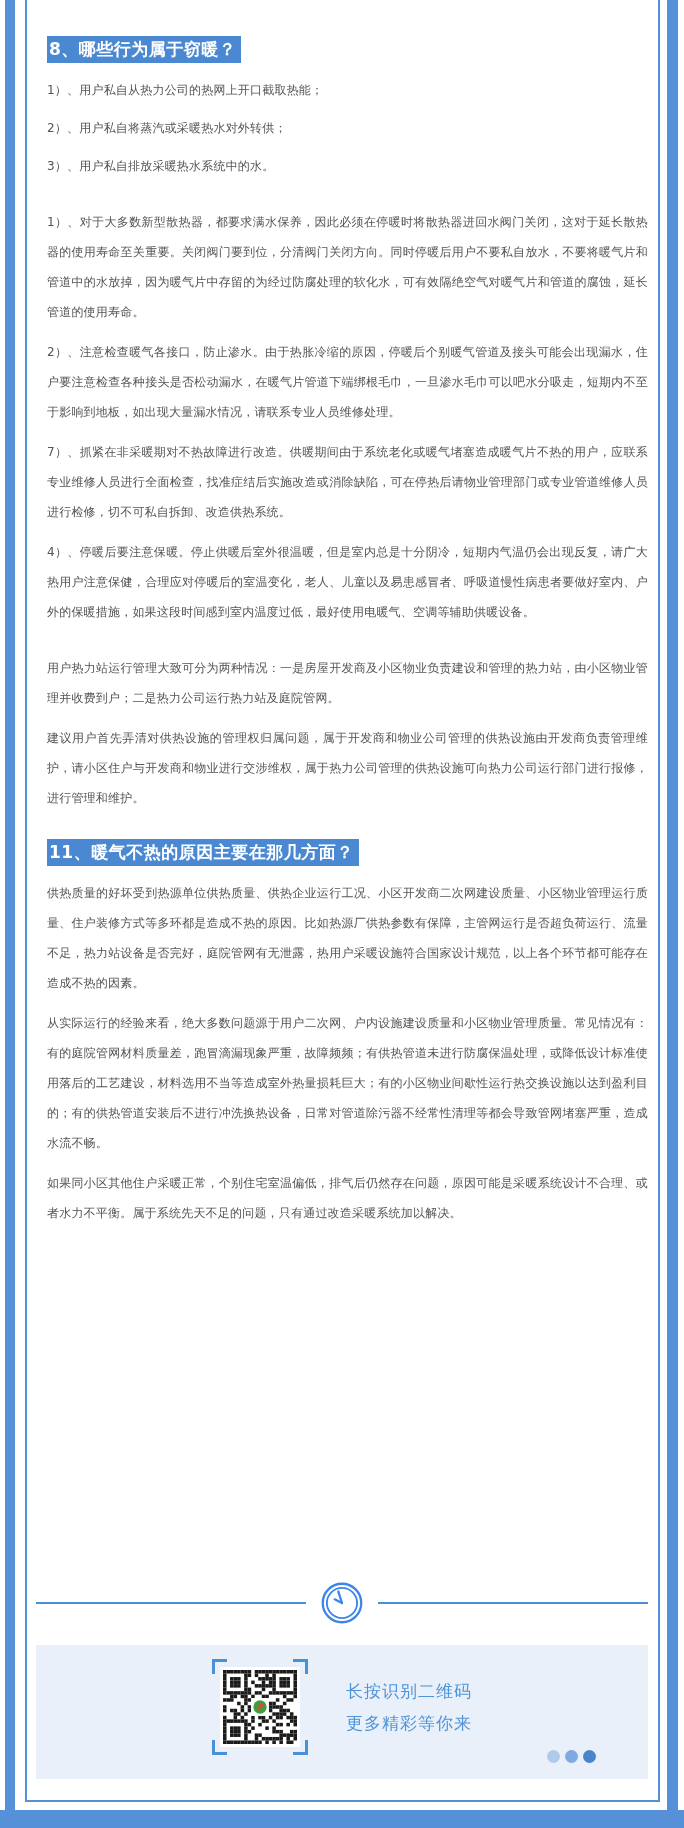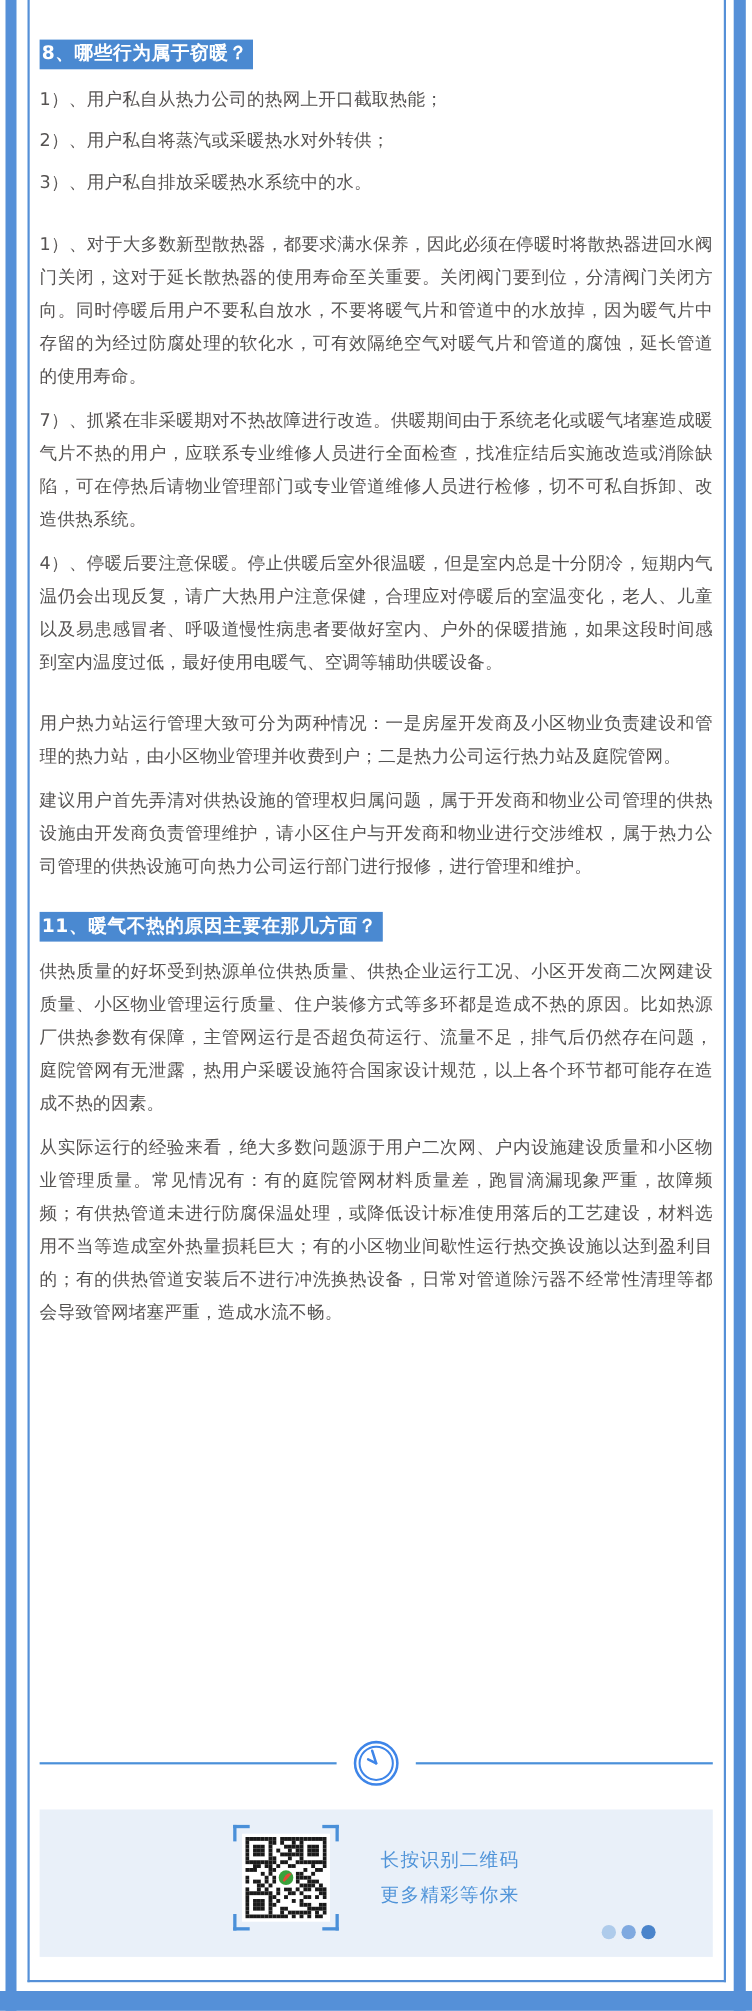--- a/index.html
+++ b/index.html
@@ -11,29 +11,29 @@
   .side-bar{position:absolute;top:0;bottom:0;width:10px;background:#5590d8;}
   .side-bar.left{left:5px;}
   .side-bar.right{right:6px;width:11px;}
   .bottom-bar{position:absolute;left:0;right:0;bottom:0;height:18px;background:#5590d8;}
   .inner-frame{
     position:absolute;left:25px;right:24px;top:-4px;bottom:26px;
     border:2px solid #5590d8;border-top:none;pointer-events:none;
   }
   
   .content{position:absolute;left:36px;right:36px;top:0;padding-top:36px;}
-  .qa-section{margin:0 0 0 0;}
+  .qa-section{margin:0 0 0 11px;}
   .qa-section + .qa-section{margin-top:26px;}
   .qa-header{margin:0 0 12px 0;line-height:24px;font-size:17px;}
   .qa-header span{
     display:inline-block;background:#4a89d1;color:#ffffff;font-weight:bold;
     padding:1px 5px 2px 2px;letter-spacing:0.5px;
   }
   .qa-section p{
-    margin:0 0 10px 0;font-size:16px;line-height:30px;color:#565352;
+    margin:0 0 10px 0;font-size:12px;line-height:30px;color:#565352;
     text-align:justify;letter-spacing:0.2px;
   }
   .qa-section p:last-child{margin-bottom:0;}
   .qa-section.list p{margin-bottom:8px;}
   
   .divider{
     position:absolute;left:36px;right:36px;top:1581px;height:44px;
     display:flex;align-items:center;background:#ffffff;
   }
   .divider .line{flex:1;height:2px;background:#4a90d9;}
@@ -79,33 +79,35 @@
 
   <section class="qa-section list">
     <h2 class="qa-header"><span>8、哪些行为属于窃暖？</span></h2>
     <p>1）、用户私自从热力公司的热网上开口截取热能；</p>
     <p>2）、用户私自将蒸汽或采暖热水对外转供；</p>
     <p>3）、用户私自排放采暖热水系统中的水。</p>
   </section>
 
   <section class="qa-section">
     <p>1）、对于大多数新型散热器，都要求满水保养，因此必须在停暖时将散热器进回水阀门关闭，这对于延长散热器的使用寿命至关重要。关闭阀门要到位，分清阀门关闭方向。同时停暖后用户不要私自放水，不要将暖气片和管道中的水放掉，因为暖气片中存留的为经过防腐处理的软化水，可有效隔绝空气对暖气片和管道的腐蚀，延长管道的使用寿命。</p>
+    <p>2）、注意检查暖气各接口，防止渗水。由于热胀冷缩的原因，停暖后个别暖气管道及接头可能会出现漏水，住户要注意检查各种接头是否松动漏水，在暖气片管道下端绑根毛巾，一旦渗水毛巾可以吧水分吸走，短期内不至于影响到地板，如出现大量漏水情况，请联系专业人员维修处理。</p>
     <p>7）、抓紧在非采暖期对不热故障进行改造。供暖期间由于系统老化或暖气堵塞造成暖气片不热的用户，应联系专业维修人员进行全面检查，找准症结后实施改造或消除缺陷，可在停热后请物业管理部门或专业管道维修人员进行检修，切不可私自拆卸、改造供热系统。</p>
     <p>4）、停暖后要注意保暖。停止供暖后室外很温暖，但是室内总是十分阴冷，短期内气温仍会出现反复，请广大热用户注意保健，合理应对停暖后的室温变化，老人、儿童以及易患感冒者、呼吸道慢性病患者要做好室内、户外的保暖措施，如果这段时间感到室内温度过低，最好使用电暖气、空调等辅助供暖设备。</p>
   </section>
 
   <section class="qa-section">
     <p>用户热力站运行管理大致可分为两种情况：一是房屋开发商及小区物业负责建设和管理的热力站，由小区物业管理并收费到户；二是热力公司运行热力站及庭院管网。</p>
     <p>建议用户首先弄清对供热设施的管理权归属问题，属于开发商和物业公司管理的供热设施由开发商负责管理维护，请小区住户与开发商和物业进行交涉维权，属于热力公司管理的供热设施可向热力公司运行部门进行报修，进行管理和维护。</p>
   </section>
 
   <section class="qa-section">
     <h2 class="qa-header"><span>11、暖气不热的原因主要在那几方面？</span></h2>
-    <p>供热质量的好坏受到热源单位供热质量、供热企业运行工况、小区开发商二次网建设质量、小区物业管理运行质量、住户装修方式等多环都是造成不热的原因。比如热源厂供热参数有保障，主管网运行是否超负荷运行、流量不足，排气后仍然存在问题，庭院管网有无泄露，热用户采暖设施符合国家设计规范，以上各个环节都可能存在造成不热的因素。</p>
+    <p>供热质量的好坏受到热源单位供热质量、供热企业运行工况、小区开发商二次网建设质量、小区物业管理运行质量、住户装修方式等多环都是造成不热的原因。比如热源厂供热参数有保障，主管网运行是否超负荷运行、流量不足，热力站设备是否完好，庭院管网有无泄露，热用户采暖设施符合国家设计规范，以上各个环节都可能存在造成不热的因素。</p>
     <p>从实际运行的经验来看，绝大多数问题源于用户二次网、户内设施建设质量和小区物业管理质量。常见情况有：有的庭院管网材料质量差，跑冒滴漏现象严重，故障频频；有供热管道未进行防腐保温处理，或降低设计标准使用落后的工艺建设，材料选用不当等造成室外热量损耗巨大；有的小区物业间歇性运行热交换设施以达到盈利目的；有的供热管道安装后不进行冲洗换热设备，日常对管道除污器不经常性清理等都会导致管网堵塞严重，造成水流不畅。</p>
+    <p>如果同小区其他住户采暖正常，个别住宅室温偏低，排气后仍然存在问题，原因可能是采暖系统设计不合理、或者水力不平衡。属于系统先天不足的问题，只有通过改造采暖系统加以解决。</p>
   </section>
 
 </div>
 
 <div class="divider">
   <div class="line"></div>
   <svg class="clock-icon" viewBox="0 0 48 48">
     <circle cx="24" cy="24" r="21" fill="#ffffff" stroke="#3e85e8" stroke-width="2.5"></circle>
     <circle cx="24" cy="24" r="16.5" fill="#ffffff" stroke="#3e85e8" stroke-width="2"></circle>
     <line x1="24" y1="24" x2="20" y2="11.5" stroke="#3e85e8" stroke-width="2.5" stroke-linecap="round"></line>

